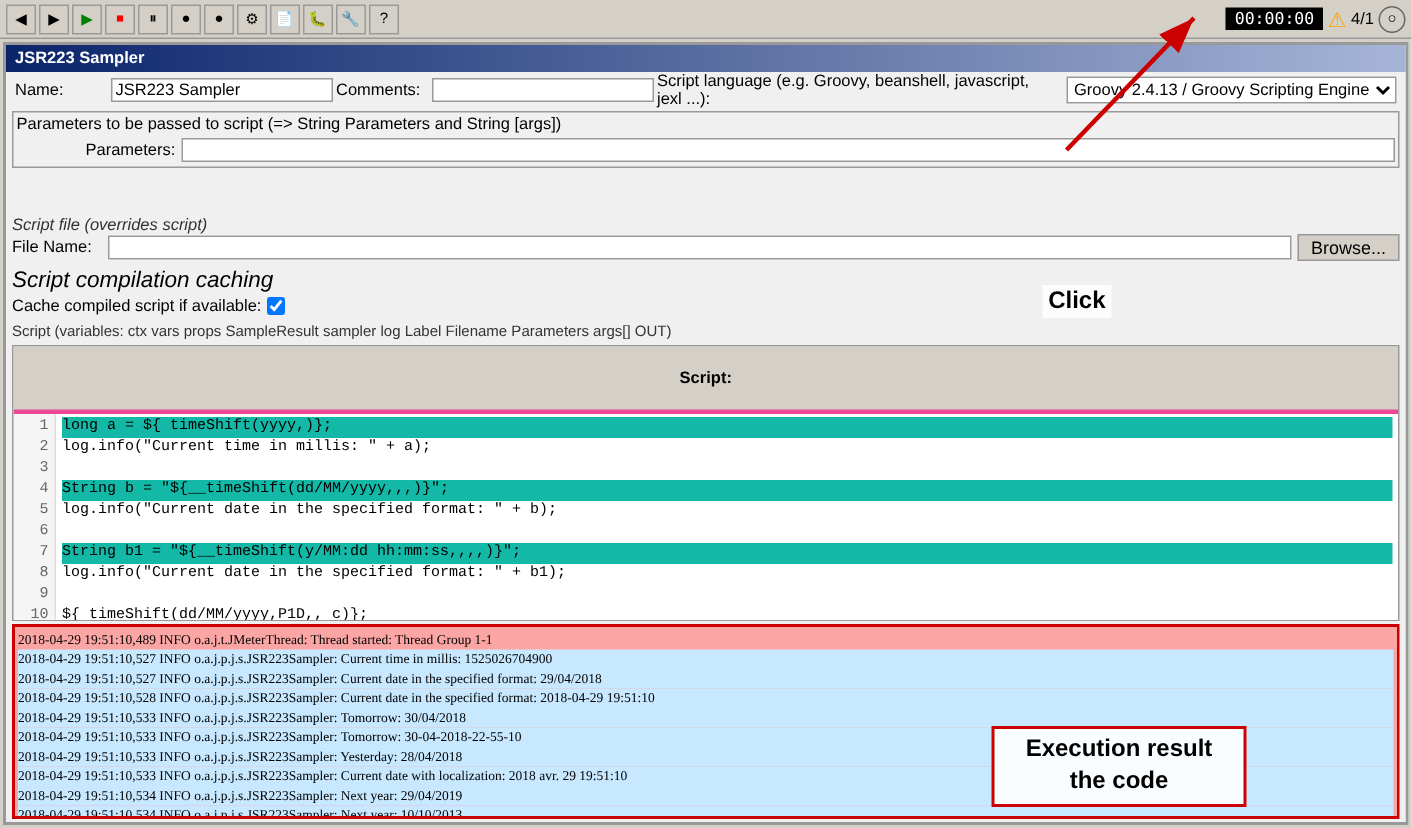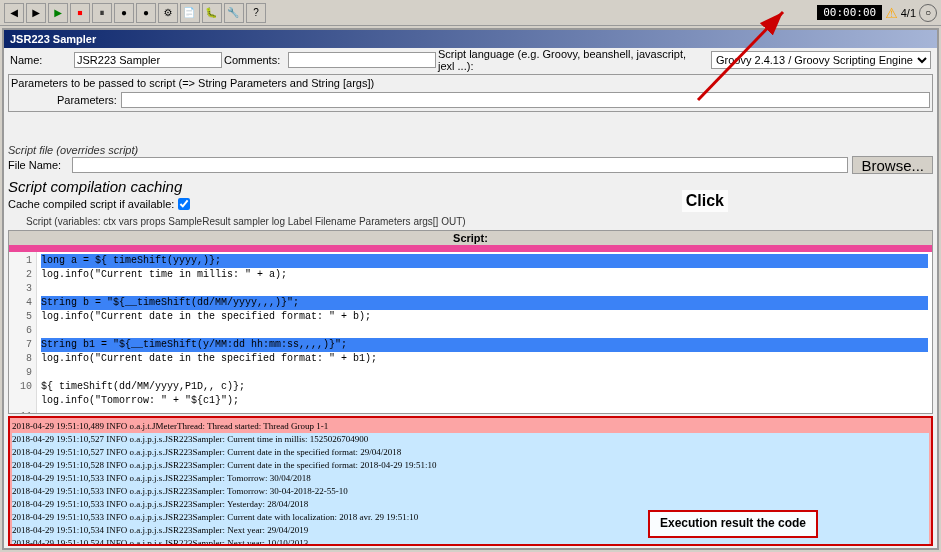--- a/index.html
+++ b/index.html
@@ -169,21 +169,21 @@
     .file-row {
       display: flex;
       align-items: center;
       gap: 4px;
     }
     .browse-btn {
       height: 18px;
       padding: 0 8px;
       border: 1px solid #999;
       background: #d4d0c8;
-      font-size: 15px;
+      font-size: 12px;
       cursor: pointer;
     }
 
     
     .caching-section {
       margin: 2px 4px;
     }
     .caching-label {
       font-size: 15px;
       color: #000;
@@ -197,41 +197,41 @@
     }
     .checkbox {
       width: 12px;
       height: 12px;
     }
 
     
     .script-vars {
       font-size: 10px;
       color: #333;
-      margin: 0 22px;
+      margin: 0 4px;
       padding: 1px 0;
     }
 
     
     .script-section {
       margin: 2px 4px 0 4px;
       border: 1px solid #999;
       flex: 1;
       display: flex;
       flex-direction: column;
       overflow: hidden;
       min-height: 0;
     }
     .script-header {
       background: #d4d0c8;
       text-align: center;
       font-size: 11px;
       font-weight: bold;
-      padding: 1px;
-      border-bottom: 7px solid #ec4899;
+      padding: 15px;
+      border-bottom: 3px solid #ec4899;
     }
     .script-editor {
       flex: 1;
       overflow: auto;
       background: #fff;
       font-family: 'Courier New', monospace;
       font-size: 10px;
       display: flex;
       min-height: 0;
     }
@@ -254,21 +254,21 @@
       white-space: pre;
       font-family: 'Courier New', monospace;
       font-size: 10px;
       line-height: 14px;
     }
     .code-line {
       display: block;
       line-height: 14px;
     }
     .code-line.highlighted {
-      background: #3b82f6;
+      background: #14b8a6;
     }
 
     
     .log-section {
       height: 130px;
       border: 1px solid #999;
       margin: 2px 4px;
       display: flex;
       flex-direction: column;
       overflow: hidden;
@@ -288,35 +288,35 @@
       white-space: nowrap;
     }
     .log-line.highlighted {
       background: #c8e8ff;
     }
 
     
     .annotation-container {
       position: absolute;
       top: 0;
-      left: 4px;
+      left: 17px;
       width: 834px;
       height: 552px;
       pointer-events: none;
     }
 
     
     .exec-result-box {
       position: absolute;
       right: 20px;
       bottom: 14px;
       border: 2px solid #cc0000;
       background: rgba(255,255,255,0.9);
       padding: 4px 8px;
-      font-size: 12px;
+      font-size: 16px;
       font-weight: bold;
       color: #000;
       width: 170px;
       text-align: center;
       line-height: 1.3;
     }
 
     
     .click-label {
       position: absolute;

